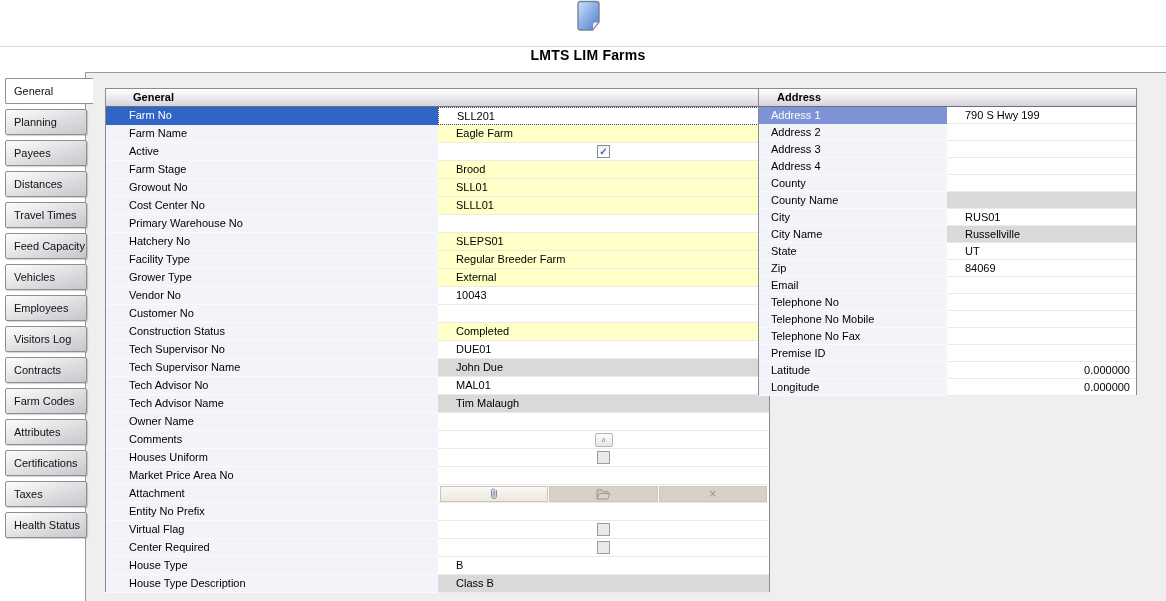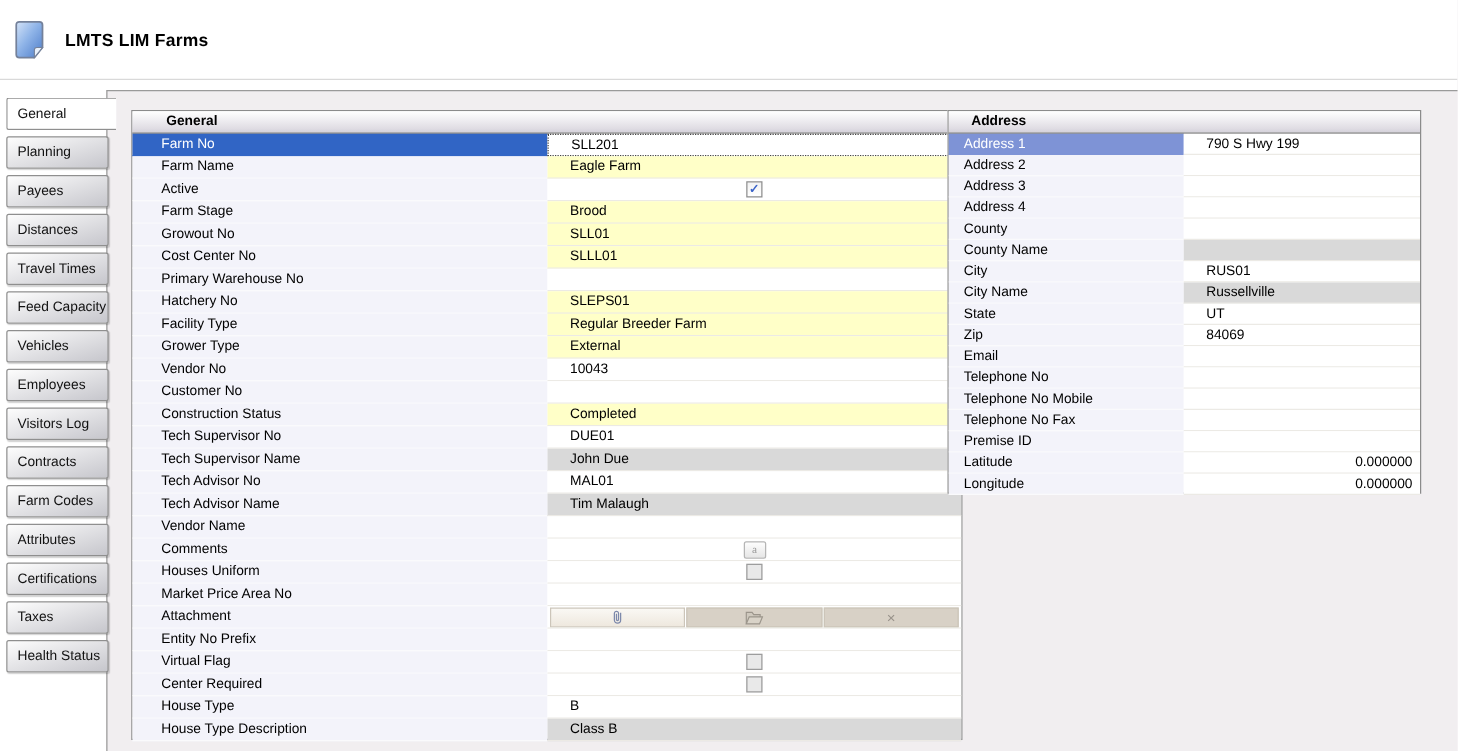--- a/index.html
+++ b/index.html
@@ -3,23 +3,23 @@
 <meta charset="utf-8">
 <style>
   * { margin:0; padding:0; box-sizing:border-box; }
   html,body { width:1166px; height:601px; overflow:hidden; }
   body {
     position:relative; background:#ffffff;
     font-family:"Liberation Sans", sans-serif; font-size:11px; color:#000;
   }
 
   
-  .app-header { position:absolute; left:0; top:0; width:1166px; height:64px;
+  .app-header { position:absolute; left:0; top:0; width:1166px; height:47px;
     background:#fff; border-bottom:1px solid #d9d9d9;
-    display:flex; align-items:center; gap:15px; padding-left:10px; }
+    display:flex; align-items:center; gap:15px; padding-left:10px;flex-direction:column; }
   .app-icon { width:27px; height:32px; display:inline-block; }
   .app-title { font-size:14px; font-weight:bold; letter-spacing:0.2px; }
 
   
   .container { position:absolute; left:85px; top:72px; width:1085px; height:540px;
     background:var(--container-bg,#f1eef0); border:1px solid #9a9a9a; }
 
   
   .panel { position:absolute; background:#fff; border:1px solid #8b8b8b; }
   .general-panel { left:19px; top:15px; width:665px; height:504px; }
@@ -163,21 +163,21 @@
   </div>
         <div class="row">
     <div class="cell label">Tech Advisor No</div>
     <div class="cell value">MAL01</div>
   </div>
         <div class="row">
     <div class="cell label">Tech Advisor Name</div>
     <div class="cell value readonly">Tim Malaugh</div>
   </div>
         <div class="row">
-    <div class="cell label">Vendor Name</div>
+    <div class="cell label">Owner Name</div>
     <div class="cell value"></div>
   </div>
         <div class="row">
     <div class="cell label">Comments</div>
     <div class="cell value center">
             <button class="mini-btn">a</button>
           </div>
   </div>
         <div class="row">
     <div class="cell label">Houses Uniform</div>

